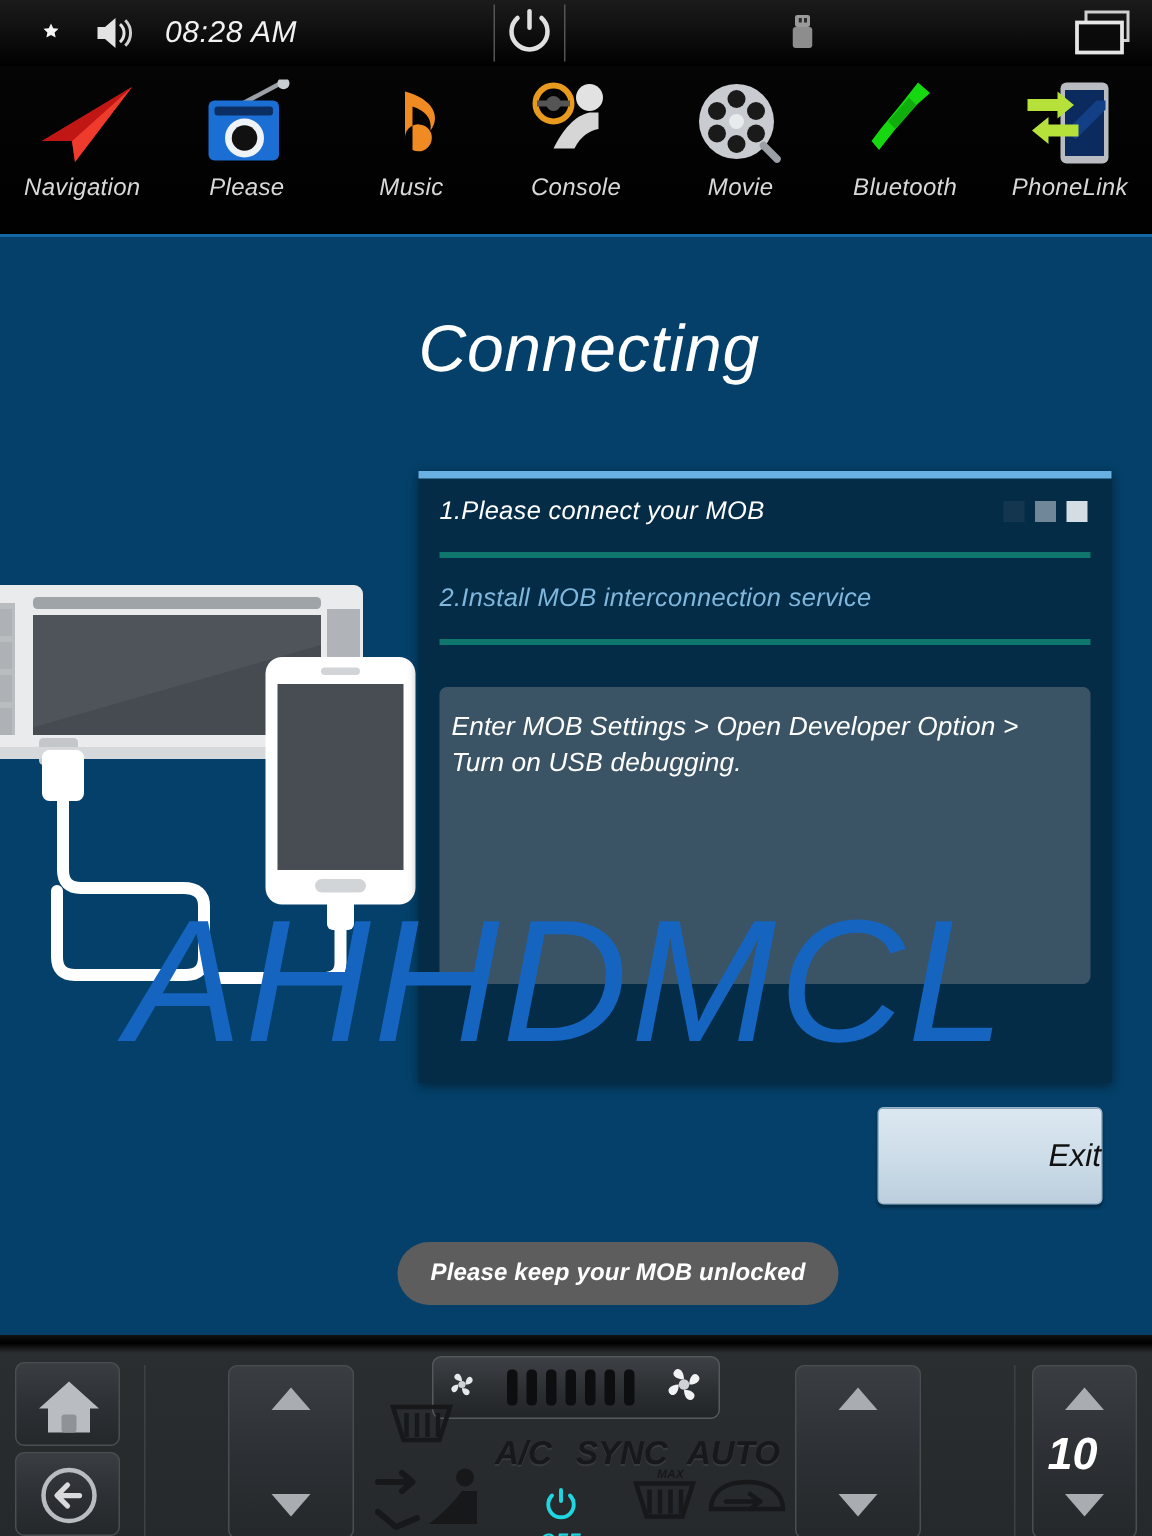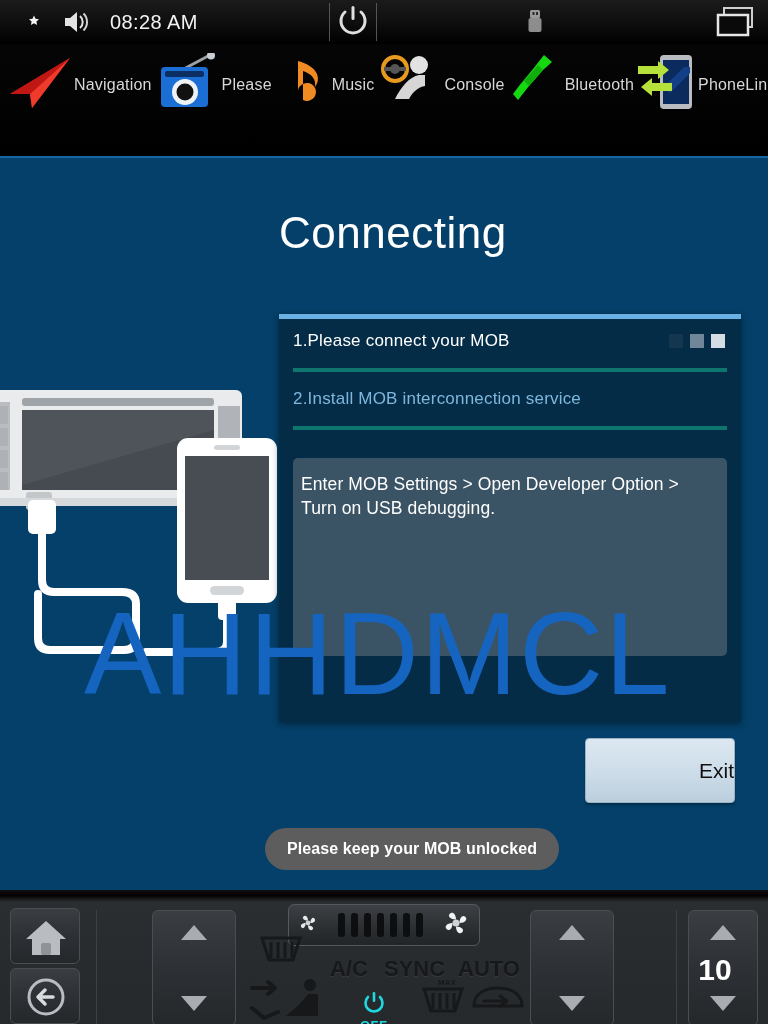--- a/index.html
+++ b/index.html
@@ -6,20 +6,21 @@
   html, body {
     width: 768px; height: 1024px;
     overflow: hidden;
     background: #000;
     font-family: "Liberation Sans", sans-serif;
   }
   #screen {
     position: relative;
     width: 768px; height: 1024px;
     overflow: hidden;
+    font-style: italic;
   }
 
   
   .statusbar {
     position: absolute; left: 0; top: 0;
     width: 768px; height: 44px;
     background: linear-gradient(180deg,#1b1b1b 0%, #101010 45%, #000 100%);
     display: flex; align-items: center;
   }
   .sb-icon { display:flex; align-items:center; justify-content:center; }
@@ -38,21 +39,21 @@
 
   
   .approw {
     position: absolute; left: 0; top: 44px;
     width: 768px; height: 112px;
     background: linear-gradient(180deg,#050505 0%, #000 100%);
     display: flex; align-items: flex-start;
   }
   .app {
     flex: 1 1 0;
-    display: flex; flex-direction: row; align-items: center;
+    display: flex; flex-direction: column; align-items: center;
     padding-top: 8px;
   }
   .app-ico { height: 62px; display:flex; align-items:center; justify-content:center; }
   .app-label {
     margin-top: 3px;
     color: #d8d8d8; font-size: 16px; letter-spacing: .2px;
     text-shadow: 0 1px 1px #000;
   }
 
   
@@ -301,20 +302,36 @@
           <circle cx="20" cy="16" r="12" fill="none" stroke="#e79a1e" stroke-width="4"></circle>
           <circle cx="20" cy="16" r="5" fill="#555"></circle>
           <rect x="9" y="14" width="22" height="4" fill="#555"></rect>
           <circle cx="44" cy="12" r="9" fill="#e2e2e2"></circle>
           <path d="M44 22 C34 24 26 34 20 46 L34 46 C38 38 44 34 50 33 L50 22 Z" fill="#d6d6d6"></path>
         </svg>
       </div>
       <div class="app-label">Console</div>
     </div>
 
+    <div class="app">
+      <div class="app-ico">
+        <svg width="66" height="60" viewBox="0 0 66 60">
+          <circle cx="30" cy="28" r="25" fill="#c8ccd0"></circle>
+          <circle cx="30" cy="28" r="5" fill="#e8ebee"></circle>
+          <circle cx="30" cy="13" r="6" fill="#1a1a1a"></circle>
+          <circle cx="43" cy="21" r="6" fill="#1a1a1a"></circle>
+          <circle cx="43" cy="36" r="6" fill="#1a1a1a"></circle>
+          <circle cx="30" cy="43" r="6" fill="#1a1a1a"></circle>
+          <circle cx="17" cy="36" r="6" fill="#1a1a1a"></circle>
+          <circle cx="17" cy="21" r="6" fill="#1a1a1a"></circle>
+          <path d="M48 44 l9 9" stroke="#9aa0a6" stroke-width="5" stroke-linecap="round"></path>
+        </svg>
+      </div>
+      <div class="app-label">Movie</div>
+    </div>
 
     <div class="app">
       <div class="app-ico">
         <svg width="60" height="60" viewBox="0 0 60 60">
           <path d="M13 47 L24 33 L38 17 L47 9 L39 2 L28 16 L14 33 L8 41 Z" fill="#16d811"></path>
           <path d="M24 33 L38 17 L33 12 L19 28 Z" fill="#0fae0c"></path>
         </svg>
       </div>
       <div class="app-label">Bluetooth</div>
     </div>

